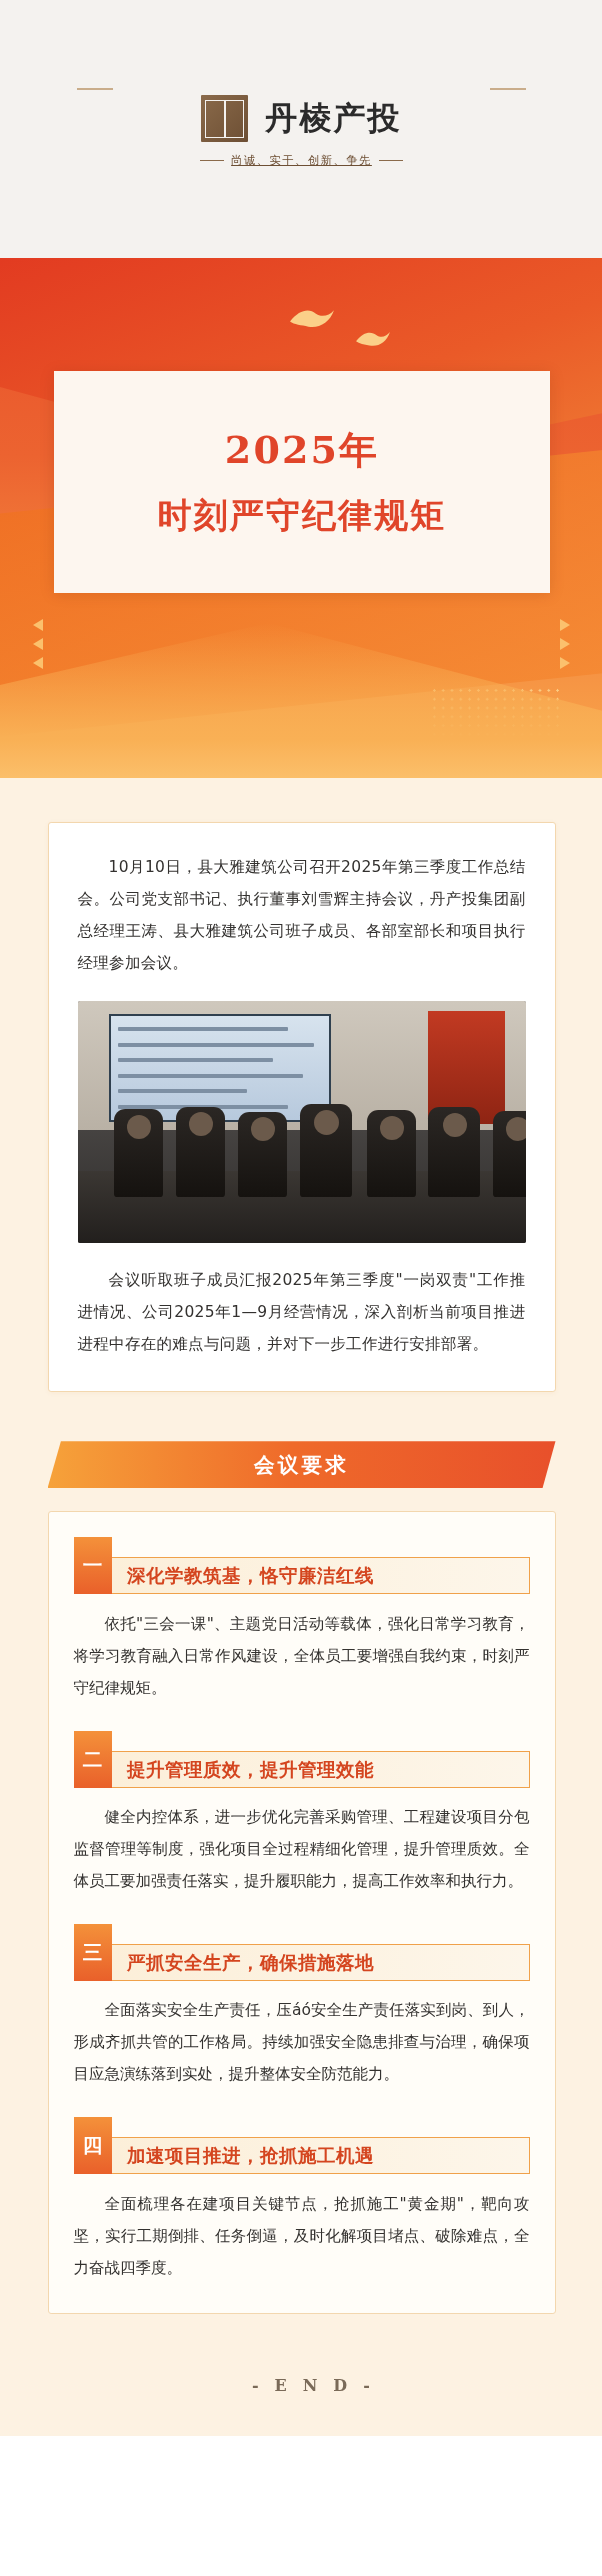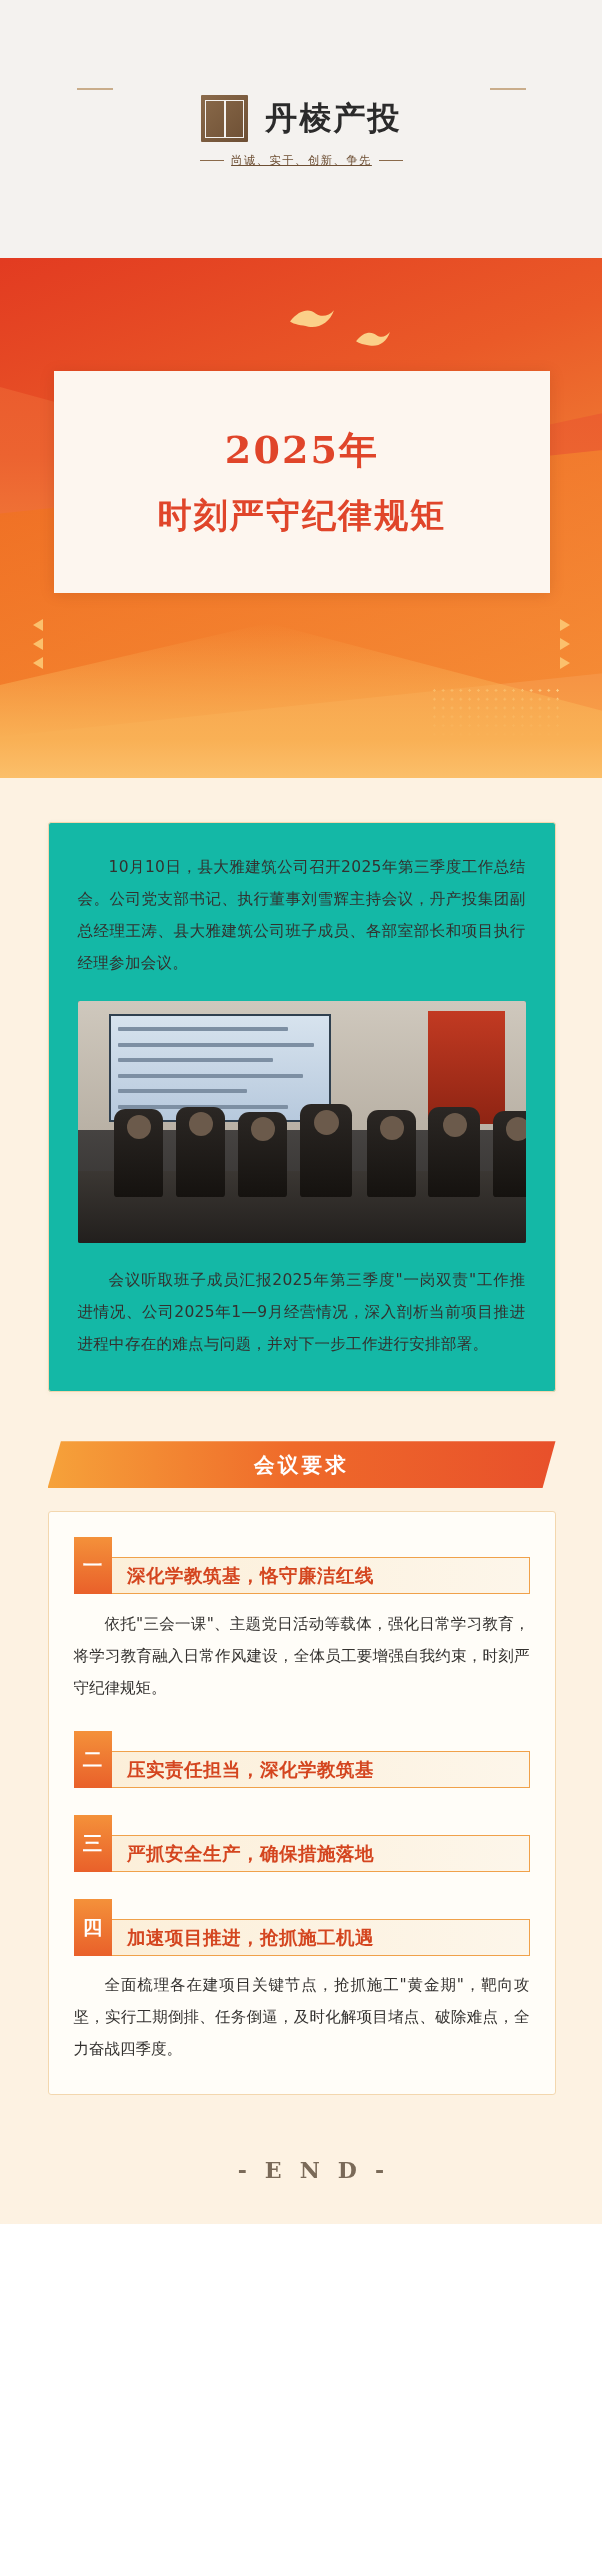--- a/index.html
+++ b/index.html
@@ -176,21 +176,21 @@
   .body-bg {
     width: 603px;
     background: #fdf2e2;
     padding: 44px 0 0 0;
   }
 
   
   .news-card {
     margin: 0 auto;
     width: 508px;
-    background: #14b8a6;
+    background: #ffffff;
     border: 1px solid #f3d7ae;
     border-radius: 3.1px;
     padding: 28px 29px 31px 29px;
     box-shadow: 0 1px 5.2px rgba(190,120,40,.06);
   }
   .para {
     font-family: "DejaVu Sans", sans-serif;
     font-size: 15.5px;
     line-height: 32px;
     color: #33312f;
@@ -326,21 +326,21 @@
 
   
   .footer {
     width: 603px;
     background: #fdf2e2;
     padding: 62px 0 41px 0;
     text-align: center;
   }
   .footer-end {
     font-family: "DejaVu Serif", serif;
-    font-size: 22px;
+    font-size: 16px;
     font-weight: bold;
     color: #7a6a58;
     letter-spacing: 5.2px;
     margin-left: 24px;
   }
   .bottom-strip {
     width: 603px;
     height: 20.6px;
     background: #ffffff;
   }
@@ -449,32 +449,34 @@
             <span>深化学教筑基，恪守廉洁红线</span>
           </div>
       </div>
       <div class="item-body">依托"三会一课"、主题党日活动等载体，强化日常学习教育，将学习教育融入日常作风建设，全体员工要增强自我约束，时刻严守纪律规矩。</div>
     </div>
 
     <div class="item">
       <div class="item-head">
         <div class="item-num">二</div>
         <div class="item-headline">
-            <span>压实责任担当，深化学教筑基</span>
+            <span>提升管理质效，提升管理效能</span>
           </div>
       </div>
+      <div class="item-body">健全内控体系，进一步优化完善采购管理、工程建设项目分包监督管理等制度，强化项目全过程精细化管理，提升管理质效。全体员工要加强责任落实，提升履职能力，提高工作效率和执行力。</div>
     </div>
 
     <div class="item">
       <div class="item-head">
         <div class="item-num">三</div>
         <div class="item-headline">
             <span>严抓安全生产，确保措施落地</span>
           </div>
       </div>
+      <div class="item-body">全面落实安全生产责任，压áó安全生产责任落实到岗、到人，形成齐抓共管的工作格局。持续加强安全隐患排查与治理，确保项目应急演练落到实处，提升整体安全防范能力。</div>
     </div>
 
     <div class="item">
       <div class="item-head">
         <div class="item-num">四</div>
         <div class="item-headline">
             <span>加速项目推进，抢抓施工机遇</span>
           </div>
       </div>
       <div class="item-body">全面梳理各在建项目关键节点，抢抓施工"黄金期"，靶向攻坚，实行工期倒排、任务倒逼，及时化解项目堵点、破除难点，全力奋战四季度。</div>

